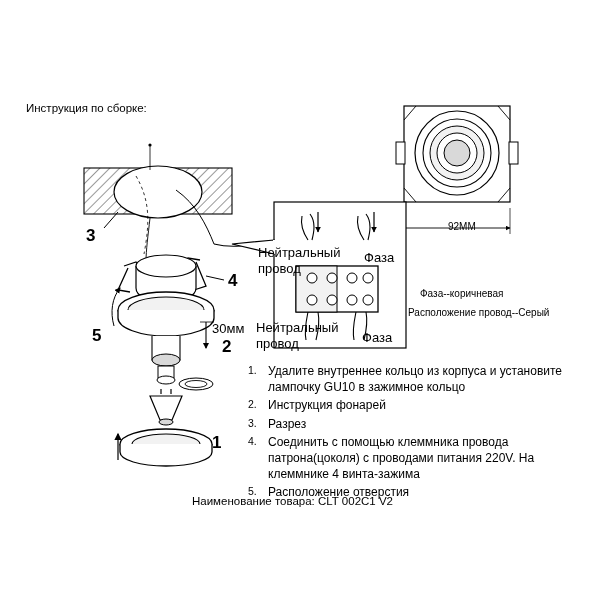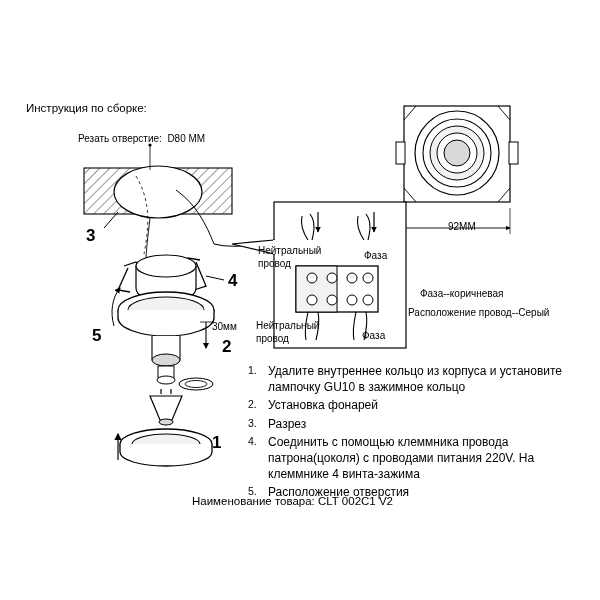--- a/index.html
+++ b/index.html
@@ -33,21 +33,21 @@
     white-space: pre;
     line-height: 1.25;
   }
   .t-title {
     font-size: 11.5px;
   }
   .t-small {
     font-size: 10px;
   }
   .t-tiny {
-    font-size: 10px;
+    font-size: 13px;
   }
   .t-num {
     font-size: 17px;
     font-weight: bold;
   }
   .t-name {
     font-size: 11.5px;
   }
   .steps-list {
     position: absolute;
@@ -203,21 +203,20 @@
 
       <path d="M308,312 C306,322 304,330 306,340" stroke="#000" stroke-width="1.1" fill="none"></path>
       <path d="M318,312 C320,322 318,332 316,340" stroke="#000" stroke-width="1.1" fill="none"></path>
       <path d="M356,312 C354,322 352,330 354,340" stroke="#000" stroke-width="1.1" fill="none"></path>
       <path d="M366,312 C368,322 366,332 364,340" stroke="#000" stroke-width="1.1" fill="none"></path>
     </g>
   </svg>
 
   <div class="txt t-title" style="left:26px; top:101px;">Инструкция по сборке:</div>
 
-  <div class="txt t-small" style="left:78px; top:133px;">Резать отверстие:  D80 MM</div>
 
   <div class="txt t-small" style="left:448px; top:221px;">92MM</div>
 
   <div class="txt t-tiny" style="left:212px; top:321px;">30мм</div>
 
   <div class="txt t-tiny" style="left:258px; top:245px;">Нейтральный
 провод</div>
 
   <div class="txt t-tiny" style="left:364px; top:250px;">Фаза</div>
 
@@ -237,21 +236,21 @@
   <div class="txt t-num" style="left:92px; top:325px;">5</div>
 
   <div class="steps-list">
     <div class="step-row">
       <span class="step-num">1.</span>
       <span class="step-text">Удалите внутреннее кольцо из корпуса и установите
 лампочку GU10 в зажимное кольцо</span>
     </div>
     <div class="step-row">
       <span class="step-num">2.</span>
-      <span class="step-text">Установка фонарей</span>
+      <span class="step-text">Инструкция фонарей</span>
     </div>
     <div class="step-row">
       <span class="step-num">3.</span>
       <span class="step-text">Разрез</span>
     </div>
     <div class="step-row">
       <span class="step-num">4.</span>
       <span class="step-text">Соединить с помощью клеммника провода
 патрона(цоколя) с проводами питания 220V. На
 клеммнике 4 винта-зажима</span>

